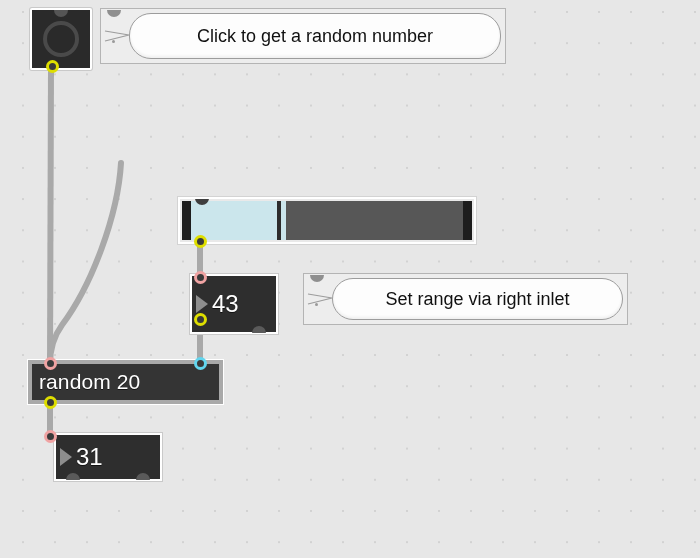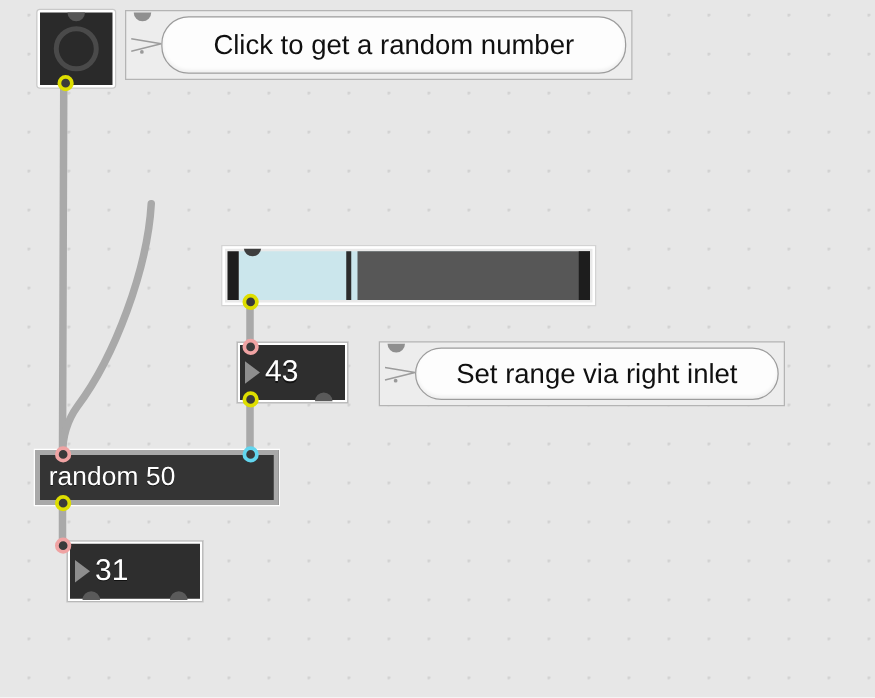--- a/index.html
+++ b/index.html
@@ -146,21 +146,21 @@
   .bubble {
     position: absolute;
     left: 28px; top: 4px; right: 4px; bottom: 4px;
     background: #fdfdfd;
     border: 1px solid #9c9c9c;
     border-radius: 22px;
     display: flex;
     align-items: center;
     justify-content: center;
     color: #101010;
-    font-size: 22px;
+    font-size: 18px;
     box-shadow: inset 0 -2px 3px rgba(0,0,0,.06);
   }
   .bubble-tail {
     position: absolute;
     left: 2px; top: 50%;
     width: 34px; height: 30px;
     transform: translateY(-50%);
     pointer-events: none;
   }
   .cmt-nub {
@@ -218,41 +218,41 @@
   <div class="obj slider" style="left:178px; top:197px; width:298px; height:47px;">
     <div class="sl-fill" style="width:266px;"></div>
     <div class="sl-cap-l"></div>
     <div class="sl-knob" style="left:97px;"></div>
     <div class="sl-track" style="left:106px; right:2px;"></div>
     <div class="sl-cap-r"></div>
     <div class="io top" style="left:15px; top:-1px; background:#3e3e3e;"></div>
   </div>
   <div class="dot yellow" style="position:absolute; left:194px; top:235px;"></div>
 
-  <div class="obj numbox" style="left:190px; top:274px; width:88px; height:48px;">
+  <div class="obj numbox" style="left:190px; top:274px; width:88px; height:60px;">
     <div class="num-tri"></div>
     <span class="num-val">43</span>
     <div class="io bot" style="right:10px; left:auto; bottom:-1px; background:#5a5a5a;"></div>
   </div>
   <div class="dot pink" style="position:absolute; left:194px; top:271px;"></div>
   <div class="dot yellow" style="position:absolute; left:194px; top:313px;"></div>
 
   <div class="comment" style="left:303px; top:273px; width:325px; height:52px;padding-left:11px;">
     <div class="cmt-nub"></div>
     <div class="cmt-dot"></div>
     <svg class="bubble-tail" viewBox="0 0 34 30">
       <path d="M 2,10 L 26,14 L 2,20" fill="none" stroke="#9c9c9c" stroke-width="1.2"></path>
     </svg>
     <div class="bubble">
       <span>Set range via right inlet</span>
     </div>
   </div>
 
   <div class="obj objbox" style="left:28px; top:360px; width:195px; height:44px;">
-    <span>random 50</span>
+    <span>random 20</span>
   </div>
   <div class="dot pink" style="position:absolute; left:44px; top:357px;"></div>
   <div class="dot cyan" style="position:absolute; left:194px; top:357px;"></div>
   <div class="dot yellow" style="position:absolute; left:44px; top:396px;"></div>
 
   <div class="obj numbox" style="left:30px; top:433px; width:108px; height:48px;margin-left:24px;">
     <div class="num-tri"></div>
     <span class="num-val">31</span>
     <div class="io bot" style="left:10px; bottom:-1px; background:#5a5a5a;"></div>
     <div class="io bot" style="right:10px; left:auto; bottom:-1px; background:#5a5a5a;"></div>

